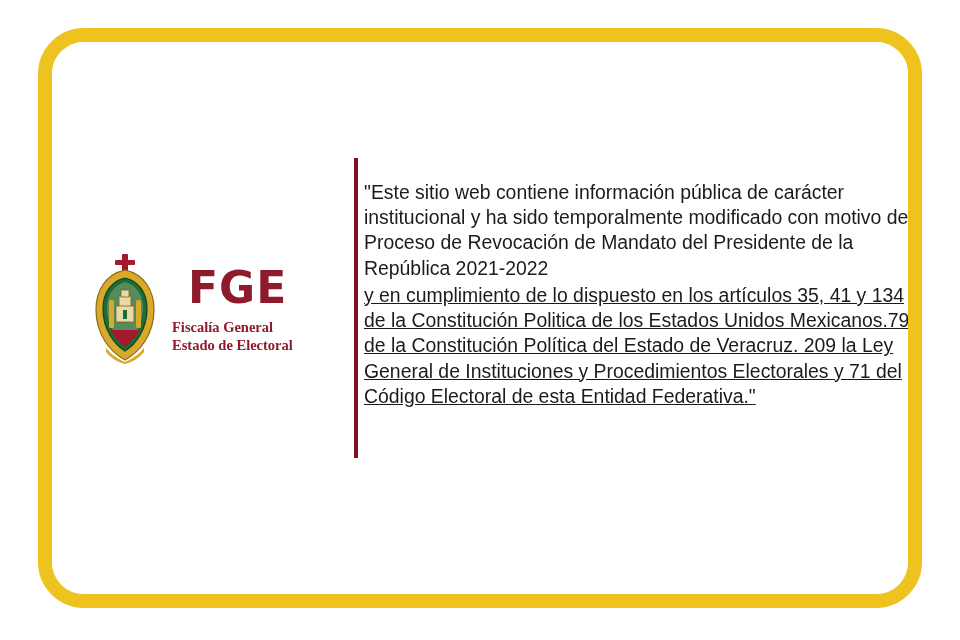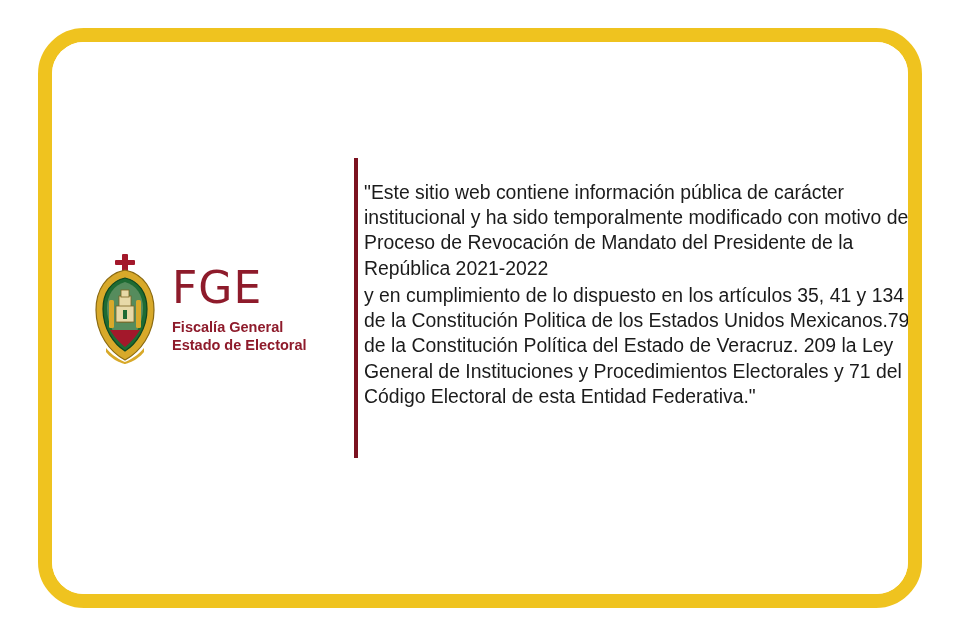--- a/index.html
+++ b/index.html
@@ -60,29 +60,30 @@
   }
   #crest svg { display: block; }
   #logo-text {
     display: flex;
     flex-direction: column;
     justify-content: center;
     padding-top: 4px;
   }
   #fge-word {
     font-family: "DejaVu Sans", sans-serif;
-    font-weight: normal;
+    font-weight: bold;
     font-size: 44px;
     letter-spacing: 1px;
     color: #8E1B2B;
     line-height: 1;
+    margin-left: 16px;
   }
   #fge-sub {
     margin-top: 8px;
-    font-family: Liberation Sans, sans-serif;
+    font-family: Liberation Serif, serif;
     font-size: 14.5px;
     font-weight: bold;
     color: #8E1B2B;
     line-height: 1.25;
   }
   
   #rule {
     position: absolute;
     left: 302px;
     top: 116px;
@@ -99,20 +100,21 @@
     color: #1b1b1b;
     font-family: "Liberation Sans", sans-serif;
     font-size: 19.4px;
     line-height: 1.30;
   }
   #statement .para {
     margin: 0;
   }
   #statement .para + .para {
     margin-top: 2px;
+    text-decoration: underline;
   }
 </style>
 </head>
 <body>
 
 <div id="stage">
   <div id="frame">
     <div id="card">
 
       <div id="logo-block">

